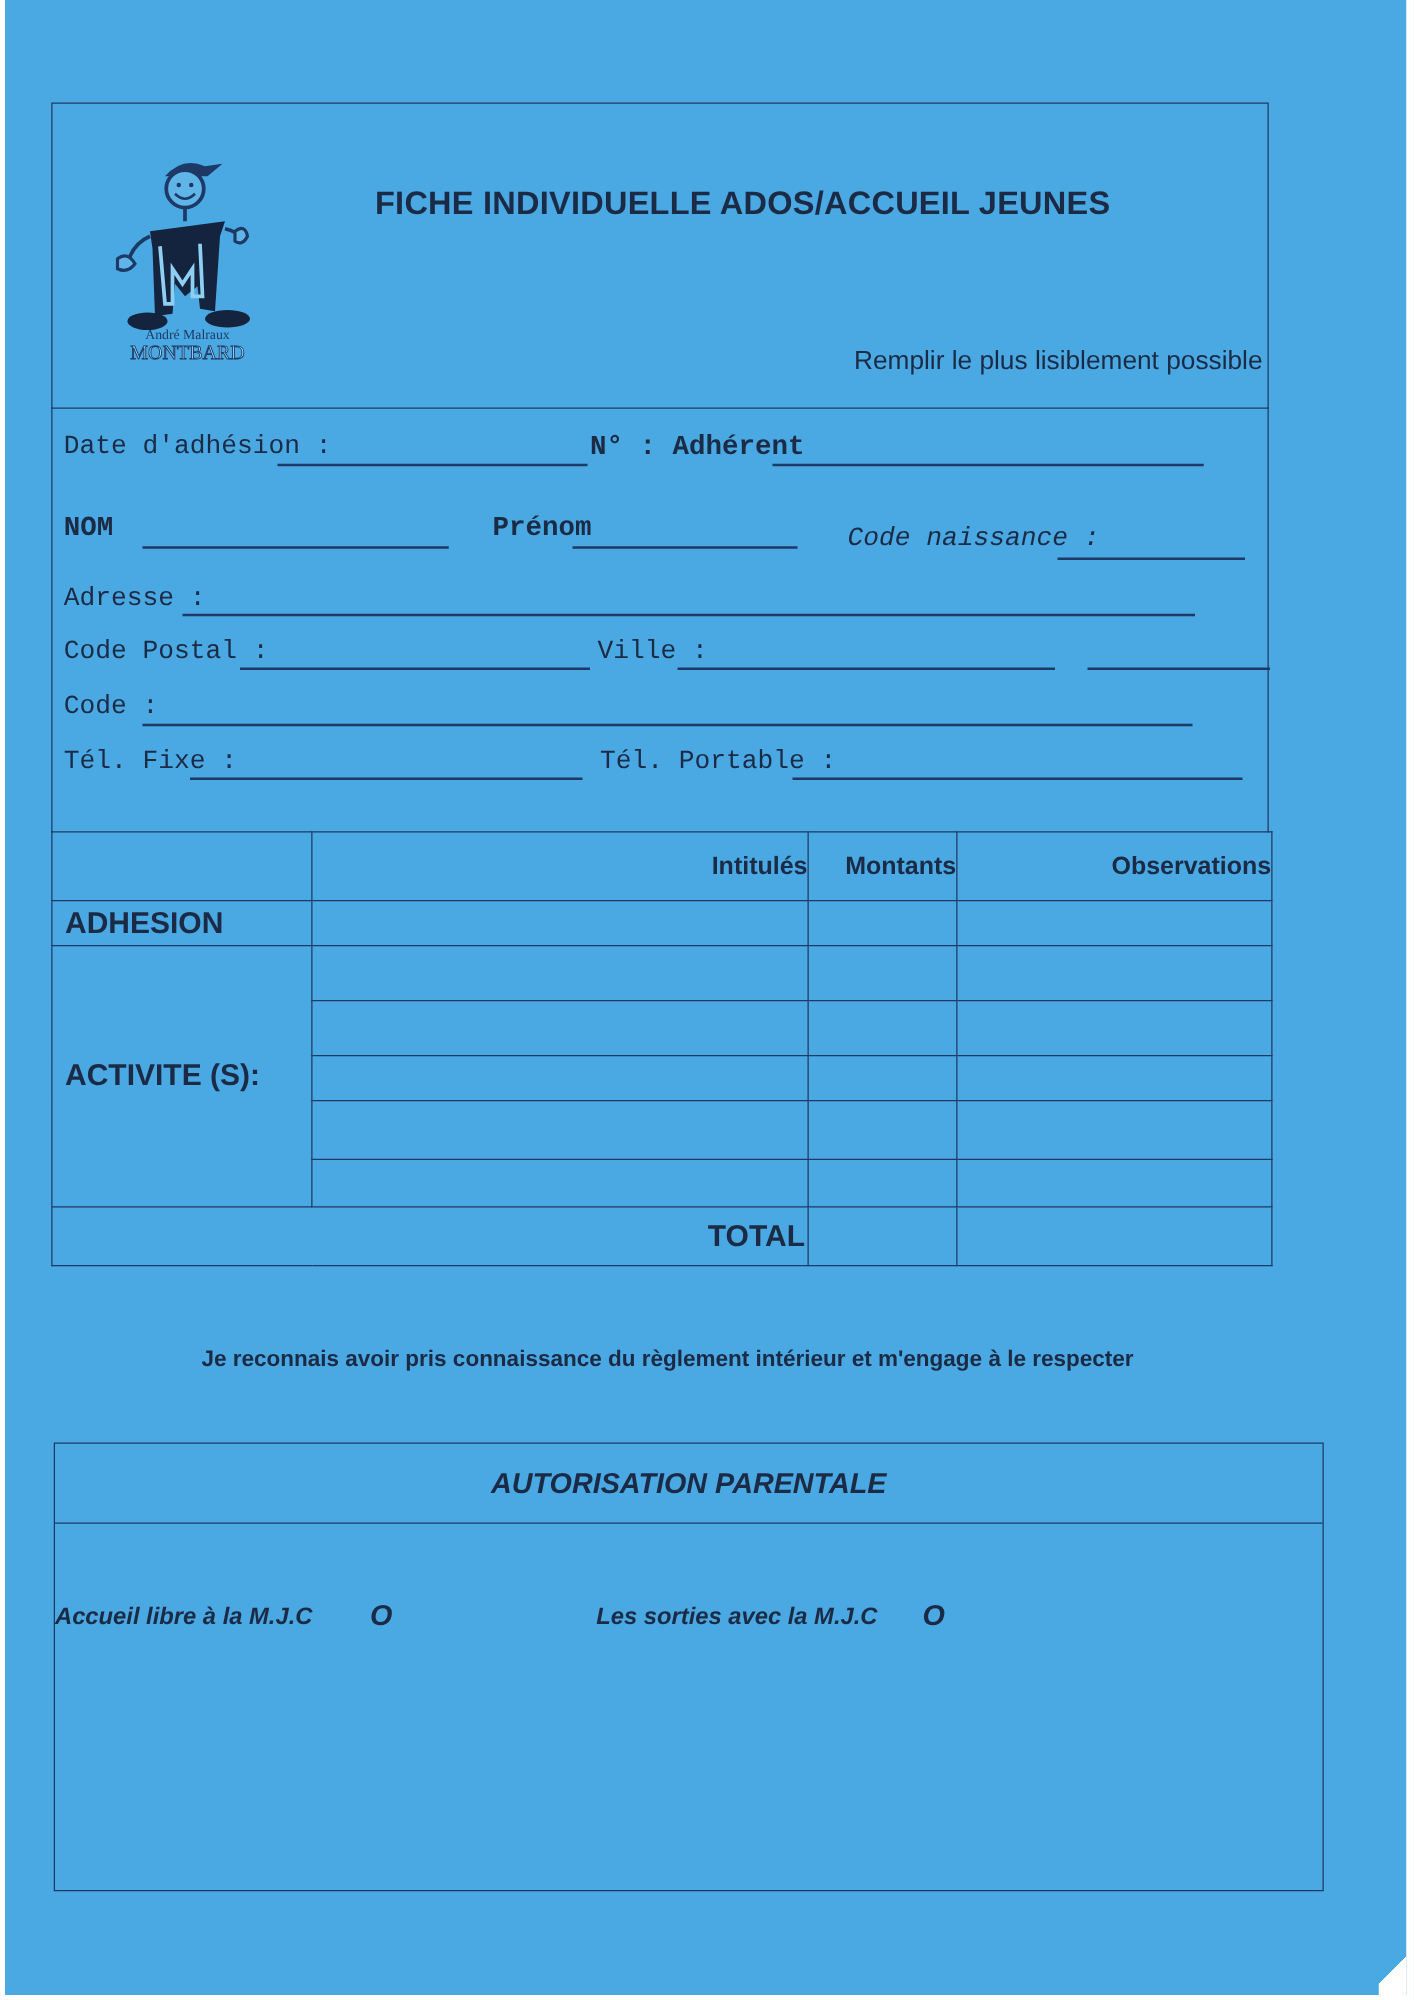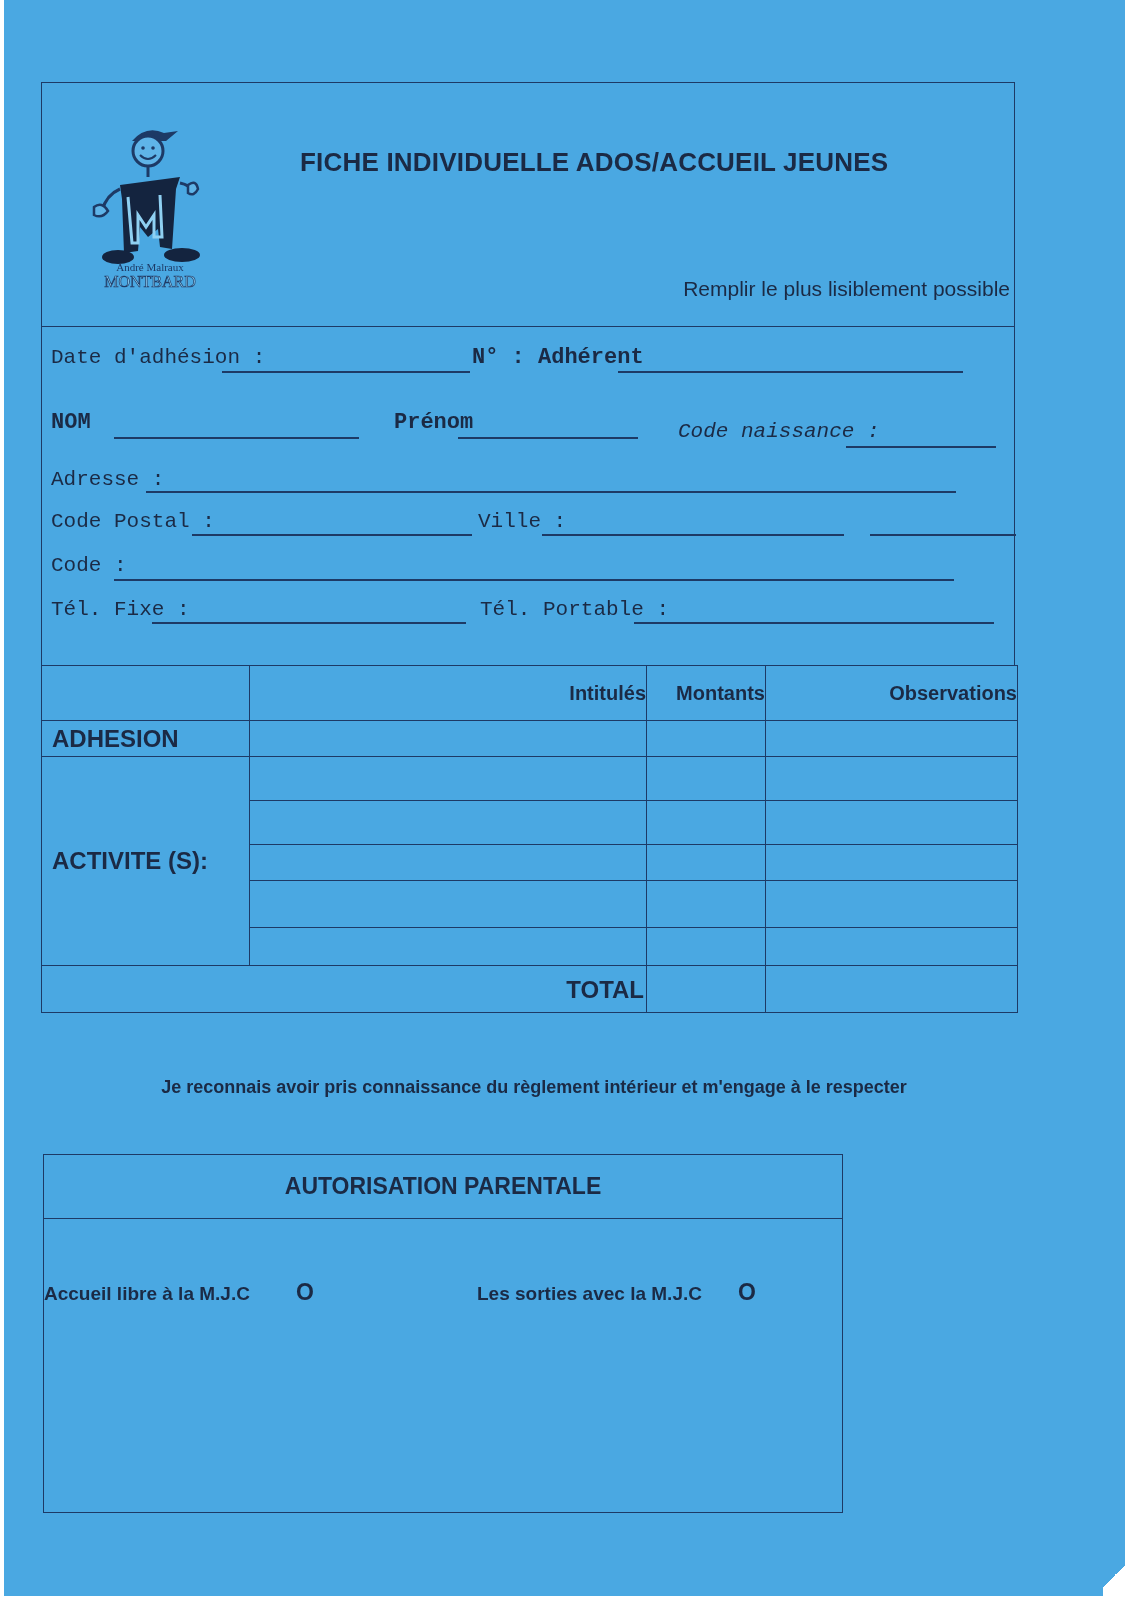--- a/index.html
+++ b/index.html
@@ -53,22 +53,23 @@
   .fee-table .section { font-size: 24px; text-align: left; padding-left: 10px; vertical-align: middle; }
   .fee-table .total { font-size: 24px; text-align: right; padding-right: 2px; vertical-align: bottom; padding-bottom: 8px; }
 
   .agreement {
     position: absolute; left: 0; width: 1060px; top: 1077px; text-align: center;
     font-size: 18px; font-weight: bold; color: #1b2a45;
   }
 
   
   .auth-box {
-    position: absolute; left: 39px; top: 1154px; width: 800px; height: 359px;
+    position: absolute; left: 39px; top: 1154px; width: 1016px; height: 359px;
     border: 1.5px solid #1d3a66;
+    font-style: italic;
   }
   .auth-title-row {
     position: absolute; left: 0; top: 0; width: 100%; height: 64px;
     border-bottom: 1.5px solid #1d3a66; display: flex; align-items: center; justify-content: center;
     font-size: 23px; font-weight: bold;
   }
   .auth-opt { position: absolute; top: 128px; font-size: 19px; font-weight: bold; white-space: nowrap; }
   .auth-circle { position: absolute; top: 124px; font-size: 23px; font-weight: bold; }
   .signature { position: absolute; top: 236px; left: 0; width: 1000px; text-align: center; font-size: 21px; font-weight: bold; }
 </style>

